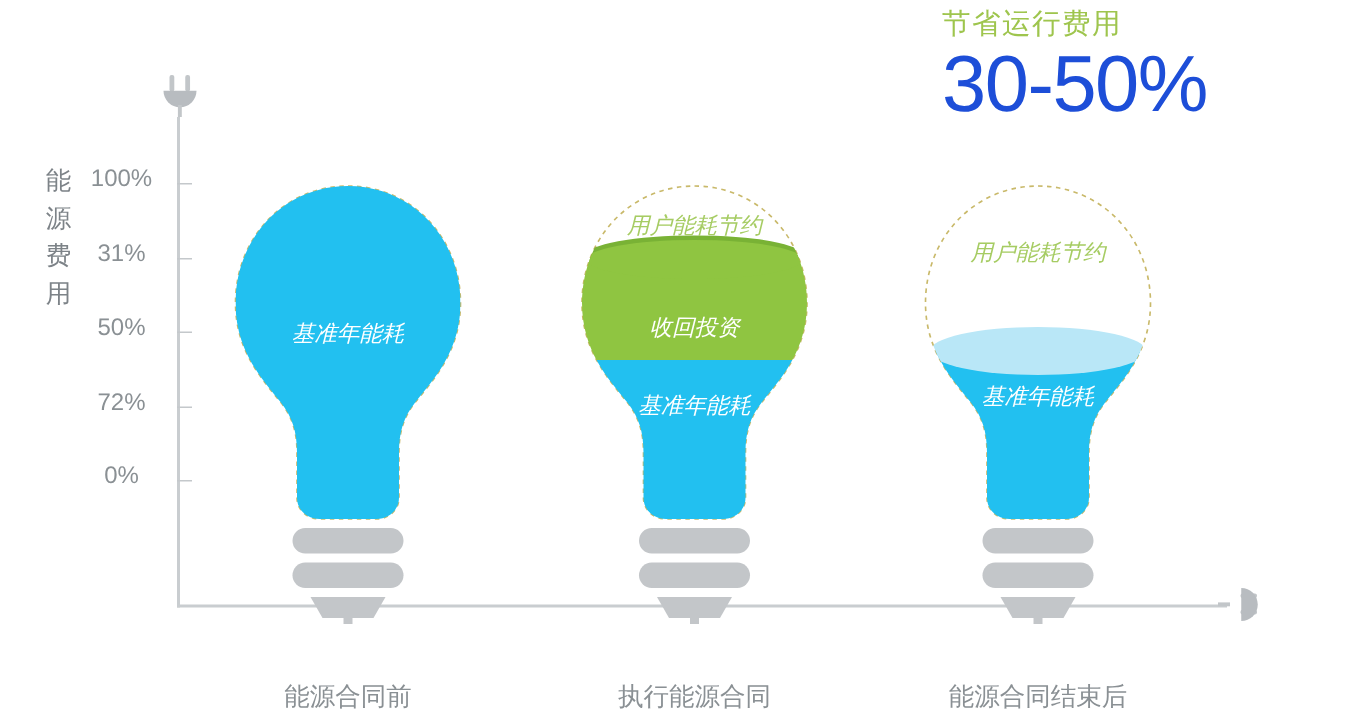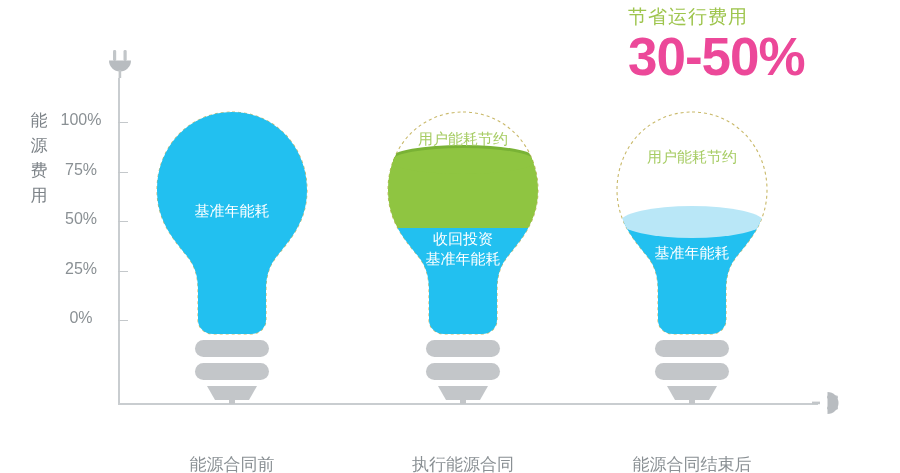--- a/index.html
+++ b/index.html
@@ -12,21 +12,21 @@
   }
   #stage{position:absolute;left:0;top:0;width:900px;height:450px;}
 
   
   .headline{position:absolute;left:628px;top:4px;width:270px;text-align:left;}
   .headline .sub{
     font-size:19px;color:#9ec54d;letter-spacing:1px;line-height:26px;
     white-space:nowrap;
   }
   .headline .big{
-    font-size:53px;line-height:54px;font-weight:bold;color:#ec4899;
+    font-size:53px;line-height:54px;font-weight:normal;color:#1d4ed8;
     letter-spacing:-1px;white-space:nowrap;
   }
 
   
   .axis-y{position:absolute;left:118px;top:78px;width:2px;height:327px;background:#c9cdd0;}
   .axis-x{position:absolute;left:118px;top:403px;width:700px;height:2px;background:#c9cdd0;}
   .ytick{position:absolute;width:10px;height:1px;background:#c4c8cb;left:118px;}
   .ylabel-tick{
     position:absolute;right:0;font-size:16px;color:#8a9094;
     white-space:nowrap;text-align:center;
@@ -36,21 +36,21 @@
     position:absolute;left:28px;top:108px;width:22px;
     font-size:17px;color:#7d8388;line-height:25px;text-align:center;
   }
 
   
   .plug-v{position:absolute;left:107px;top:50px;width:26px;height:28px;}
   
   .plug-h{position:absolute;left:812px;top:390px;width:28px;height:28px;}
 
   
-  .bulb{position:absolute;top:104px;width:190px;height:300px;}
+  .bulb{position:absolute;top:116px;width:190px;height:300px;font-style:italic;}
   .bulb .svgbox{position:absolute;left:0;top:0;width:190px;height:300px;}
 
   .bulb-label{
     position:absolute;left:0;width:190px;text-align:center;
     font-size:15px;line-height:21px;color:#ffffff;
     pointer-events:none;
   }
   .bulb-label.green-text{color:#a6cc63;}
 
   
@@ -94,25 +94,25 @@
       <rect x="15" y="16.5" width="11" height="3.2" rx="1.4" fill="#c2c6c9"></rect>
       <path d="M15.5 2 V24 A11 11 0 0 0 15.5 2 Z" fill="#b8bcc0"></path>
       <rect x="0" y="11.6" width="8" height="2.6" fill="#c2c6c9"></rect>
     </svg>
   </div>
 
   <div id="yticks">
       <div class="ytick" style="top: 122px;"></div>
       <div class="ylabel-tick" style="top: 111px; left: 52px; width: 58px;">100%</div>
       <div class="ytick" style="top: 171.5px;"></div>
-      <div class="ylabel-tick" style="top: 160.5px; left: 52px; width: 58px;">75%</div>
+      <div class="ylabel-tick" style="top: 160.5px; left: 52px; width: 58px;">31%</div>
       <div class="ytick" style="top: 221px;"></div>
       <div class="ylabel-tick" style="top: 210px; left: 52px; width: 58px;">50%</div>
       <div class="ytick" style="top: 270.5px;"></div>
-      <div class="ylabel-tick" style="top: 259.5px; left: 52px; width: 58px;">25%</div>
+      <div class="ylabel-tick" style="top: 259.5px; left: 52px; width: 58px;">72%</div>
       <div class="ytick" style="top: 320px;"></div>
       <div class="ylabel-tick" style="top: 309px; left: 52px; width: 58px;">0%</div>
     </div>
 
   <div class="bulb" id="bulb1" style="left:137px;">
     <svg class="svgbox" viewBox="0 0 190 300">
       <defs>
         <clipPath id="clip1">
           <path d="M95,8 C137,8 170,42 170,86 C170,118 152,137 140,152
                    C132,162 129,172 129,186 L129,216 C129,224 122,230 114,230
@@ -164,21 +164,21 @@
         <ellipse cx="95" cy="57" rx="72" ry="13" fill="#8fc541"></ellipse>
       </g>
       <g>
         <rect x="58" y="236" width="74" height="17" rx="8.5" fill="#c3c6c9"></rect>
         <rect x="58" y="259" width="74" height="17" rx="8.5" fill="#c3c6c9"></rect>
         <path d="M70,282 L120,282 L112,296 L78,296 Z" fill="#c3c6c9"></path>
         <rect x="92" y="296" width="6" height="8" fill="#c3c6c9"></rect>
       </g>
     </svg>
     <div class="bulb-label green-text" style="top:24px;">用户能耗节约</div>
-    <div class="bulb-label" style="top:92px;margin-top:32px;">收回投资</div>
+    <div class="bulb-label" style="top:92px;">收回投资</div>
     <div class="bulb-label" style="top:144px;">基准年能耗</div>
   </div>
 
   <div class="bulb" id="bulb3" style="left:597px;">
     <svg class="svgbox" viewBox="0 0 190 300">
       <defs>
         <clipPath id="clip3">
           <path d="M95,8 C137,8 170,42 170,86 C170,118 152,137 140,152
                    C132,162 129,172 129,186 L129,216 C129,224 122,230 114,230
                    L76,230 C68,230 61,224 61,216 L61,186

